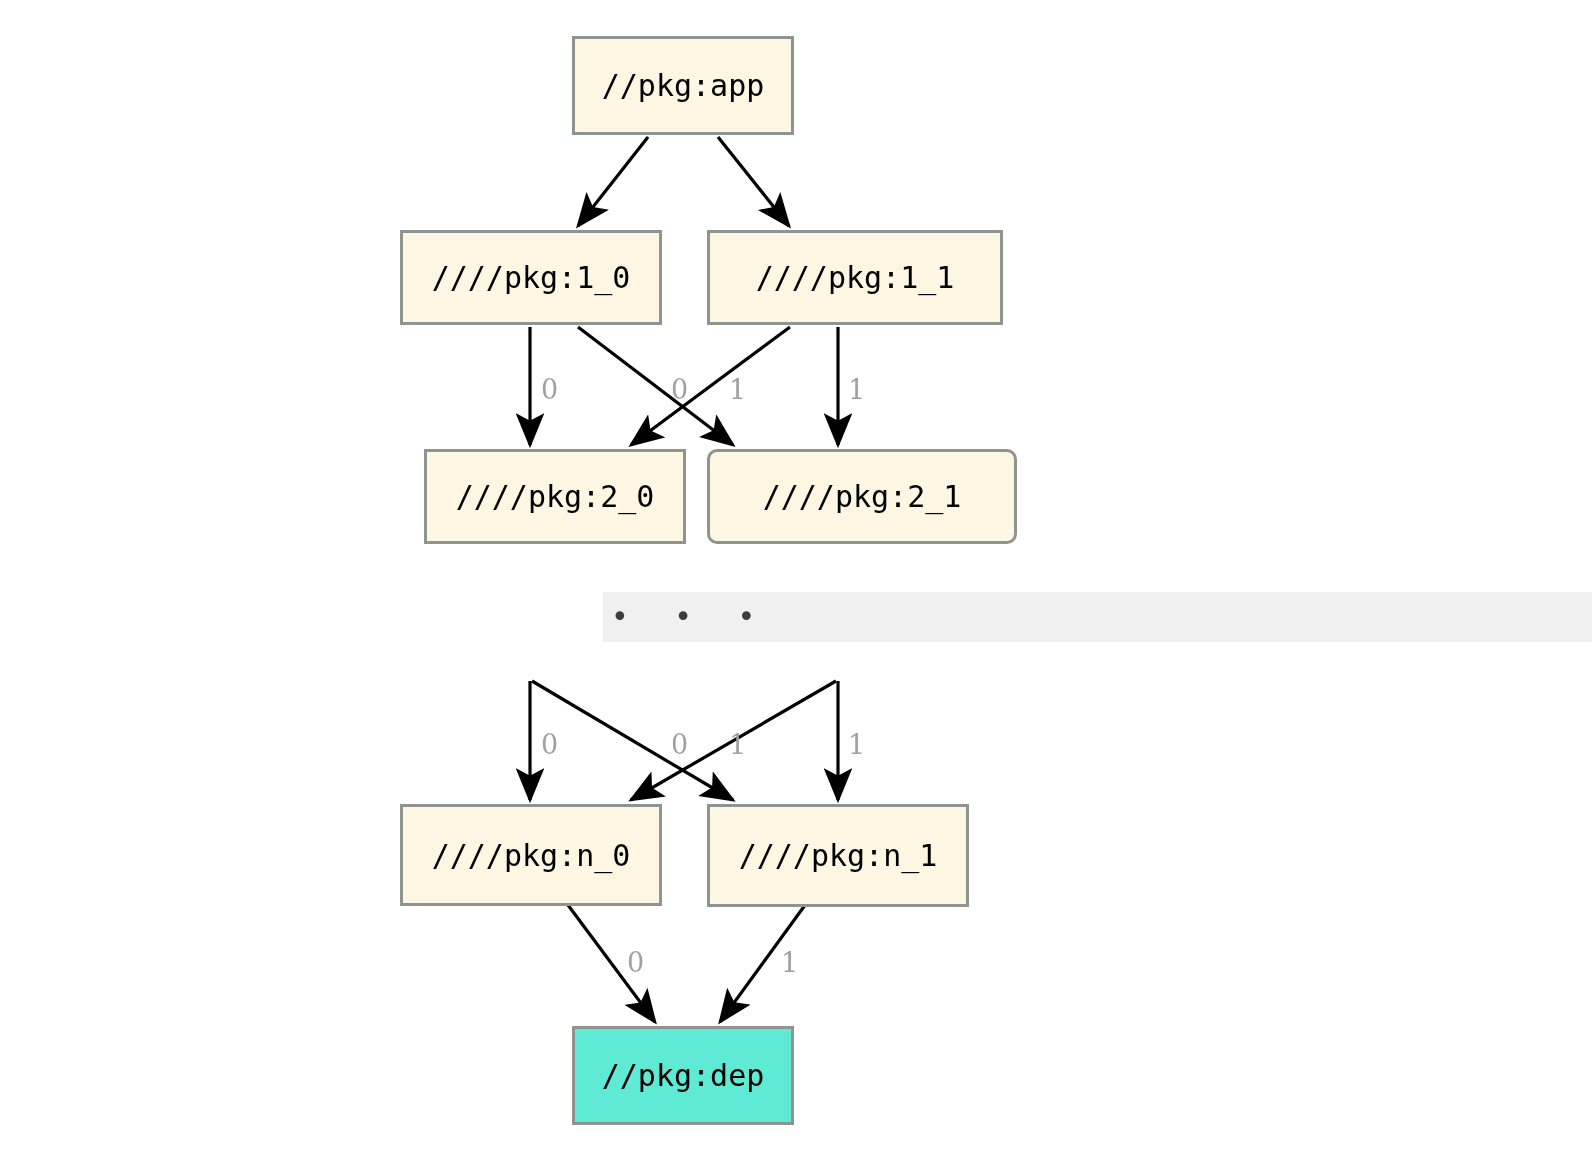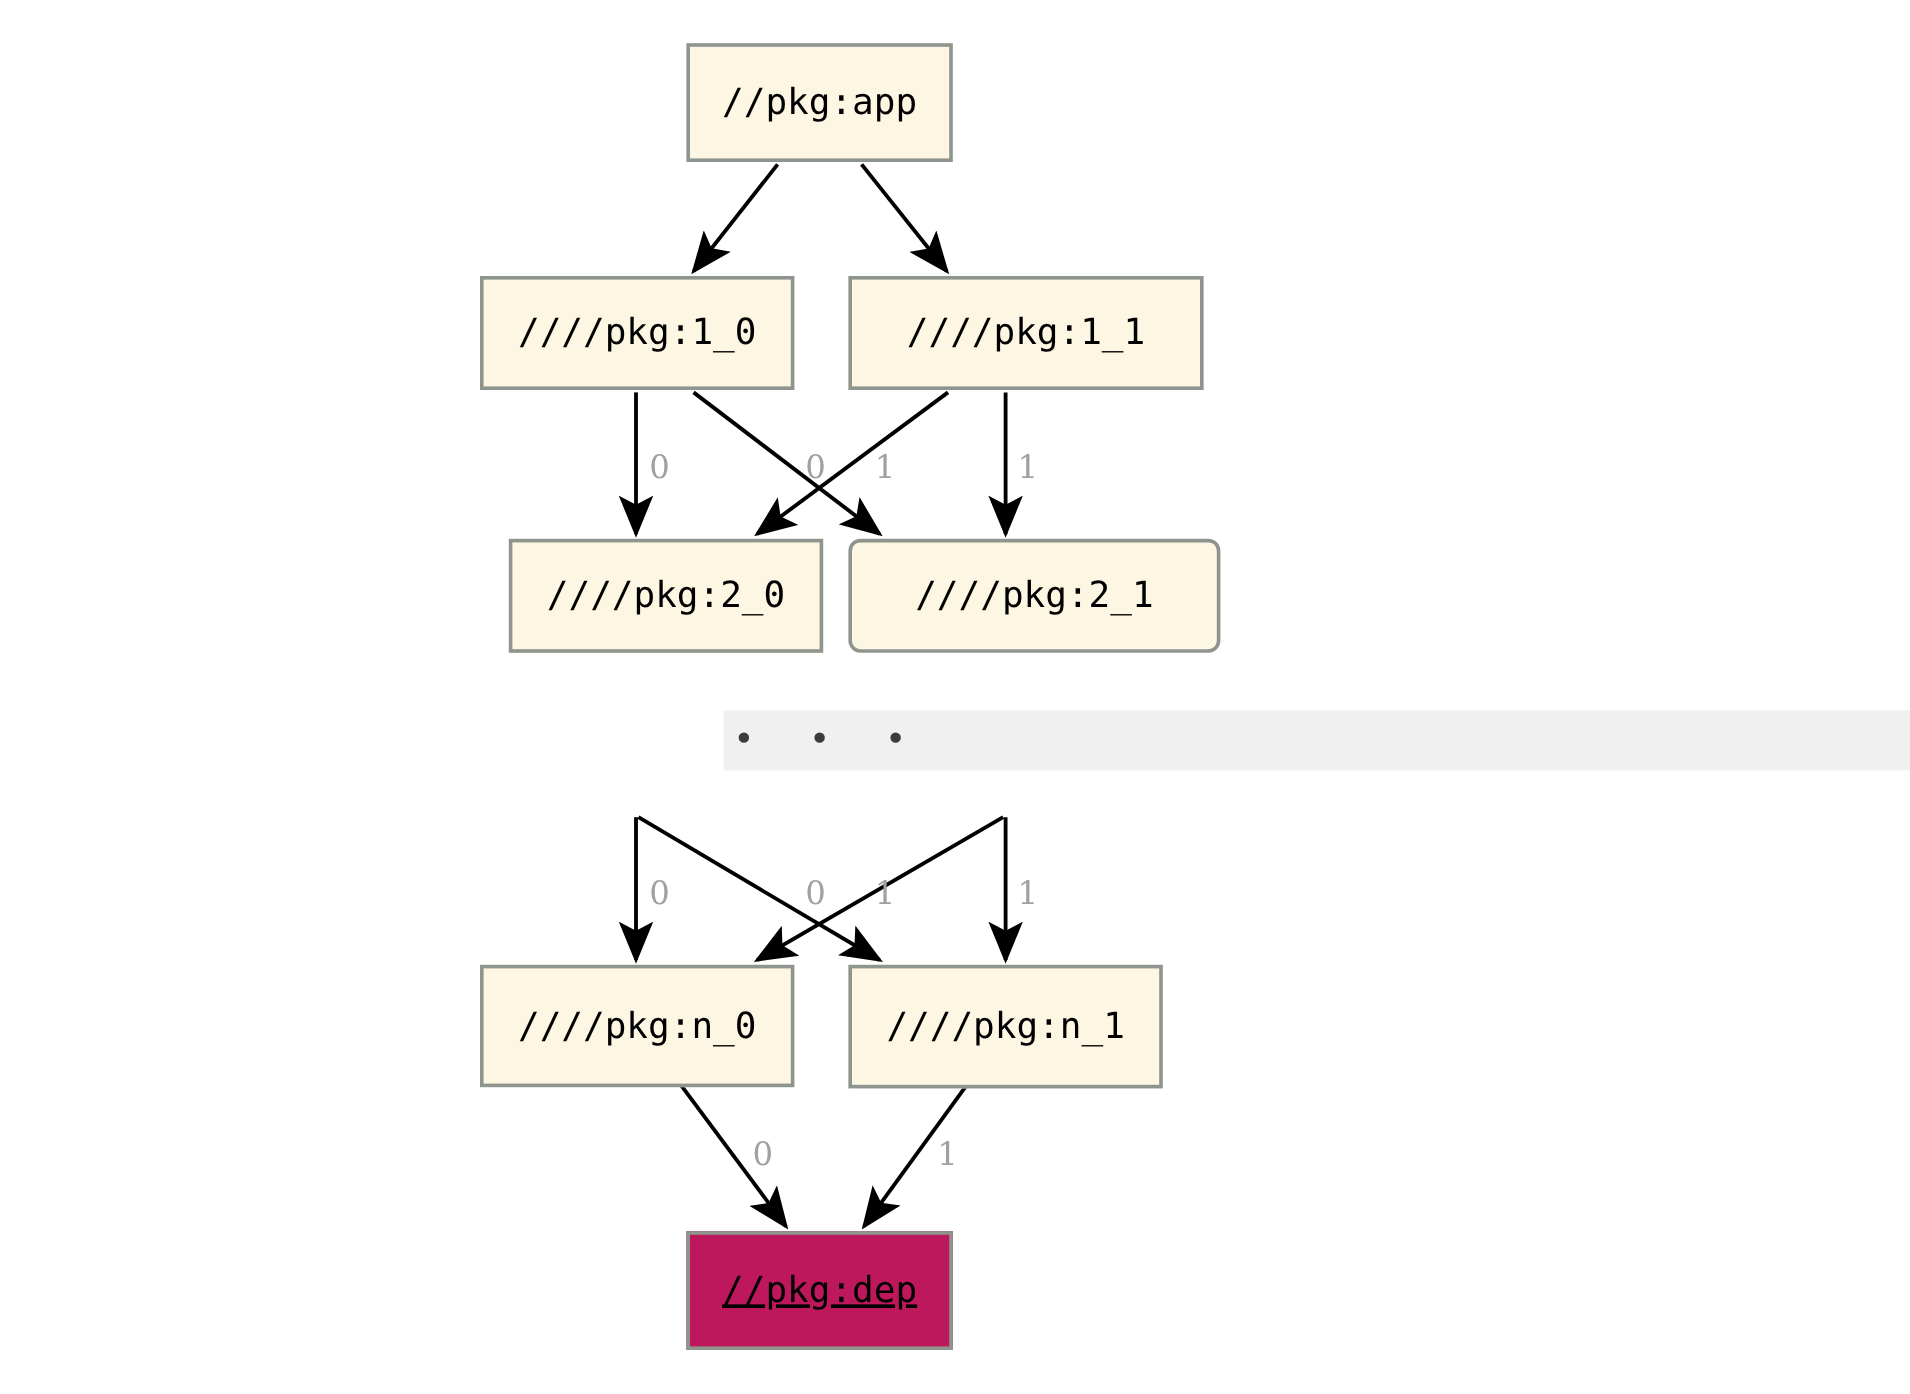--- a/index.html
+++ b/index.html
@@ -113,21 +113,21 @@
       </div>
       <div class="node-box" style="left: 707px; top: 449px; width: 310px; height: 95px; background: rgb(253, 246, 227); border-color: rgb(142, 149, 142); border-radius: 10px;">
         <span class="node-label">////pkg:2_1</span>
       </div>
       <div class="node-box" style="left: 400px; top: 804px; width: 262px; height: 102px; background: rgb(253, 246, 227); border-color: rgb(142, 149, 142);">
         <span class="node-label">////pkg:n_0</span>
       </div>
       <div class="node-box" style="left: 707px; top: 804px; width: 262px; height: 103px; background: rgb(253, 246, 227); border-color: rgb(142, 149, 142);">
         <span class="node-label">////pkg:n_1</span>
       </div>
-      <div class="node-box" style="left: 572px; top: 1026px; width: 222px; height: 99px; background: #be185d; border-color: rgb(142, 149, 142); text-decoration: underline;">
+      <div class="node-box" style="left: 572px; top: 1026px; width: 222px; height: 99px; background: #5eead4; border-color: rgb(142, 149, 142);">
         <span class="node-label">//pkg:dep</span>
       </div>
     </div>
   <div id="edge-labels-layer">
       <div class="edge-label" style="left: 541px; top: 376px; color: rgb(160, 160, 160);">0</div>
       <div class="edge-label" style="left: 671px; top: 376px; color: rgb(160, 160, 160);">0</div>
       <div class="edge-label" style="left: 729px; top: 376px; color: rgb(160, 160, 160);">1</div>
       <div class="edge-label" style="left: 848px; top: 376px; color: rgb(160, 160, 160);">1</div>
       <div class="edge-label" style="left: 541px; top: 731px; color: rgb(160, 160, 160);">0</div>
       <div class="edge-label" style="left: 671px; top: 731px; color: rgb(160, 160, 160);">0</div>

